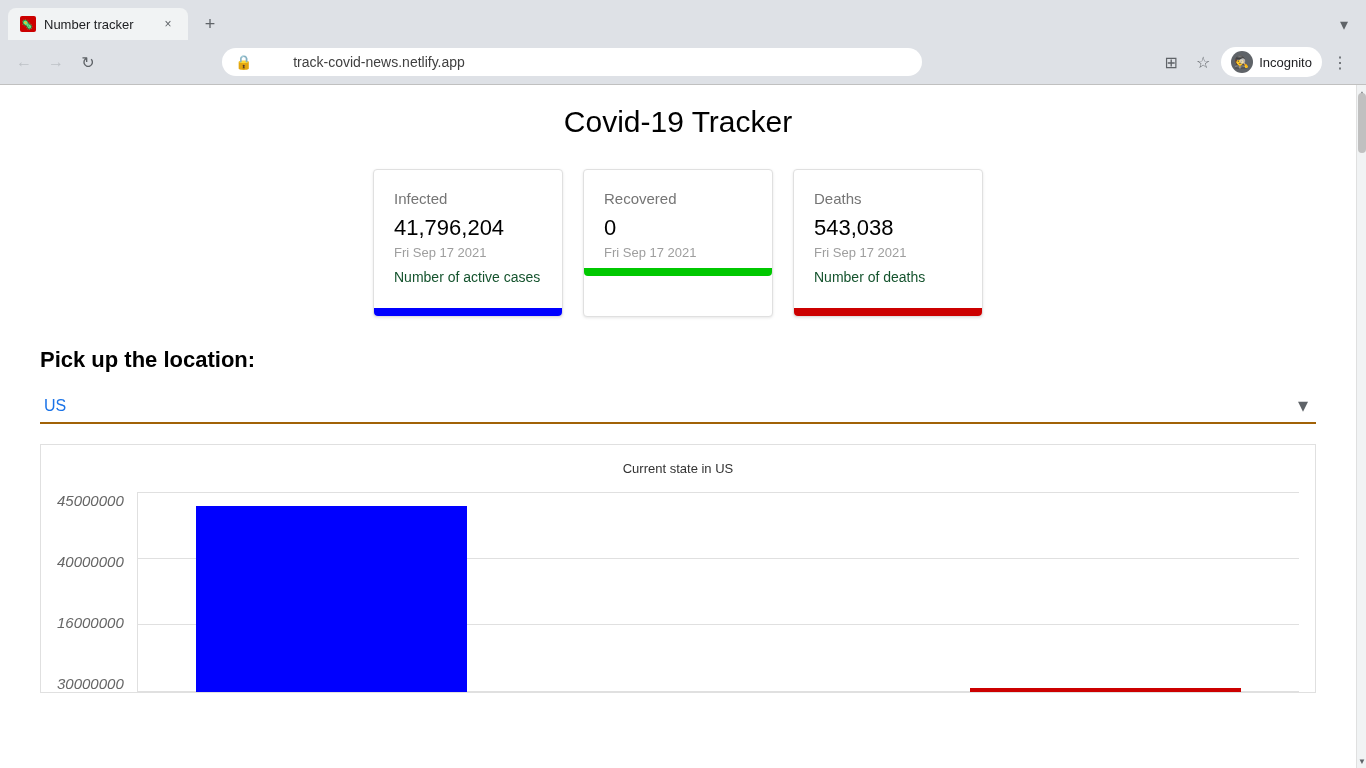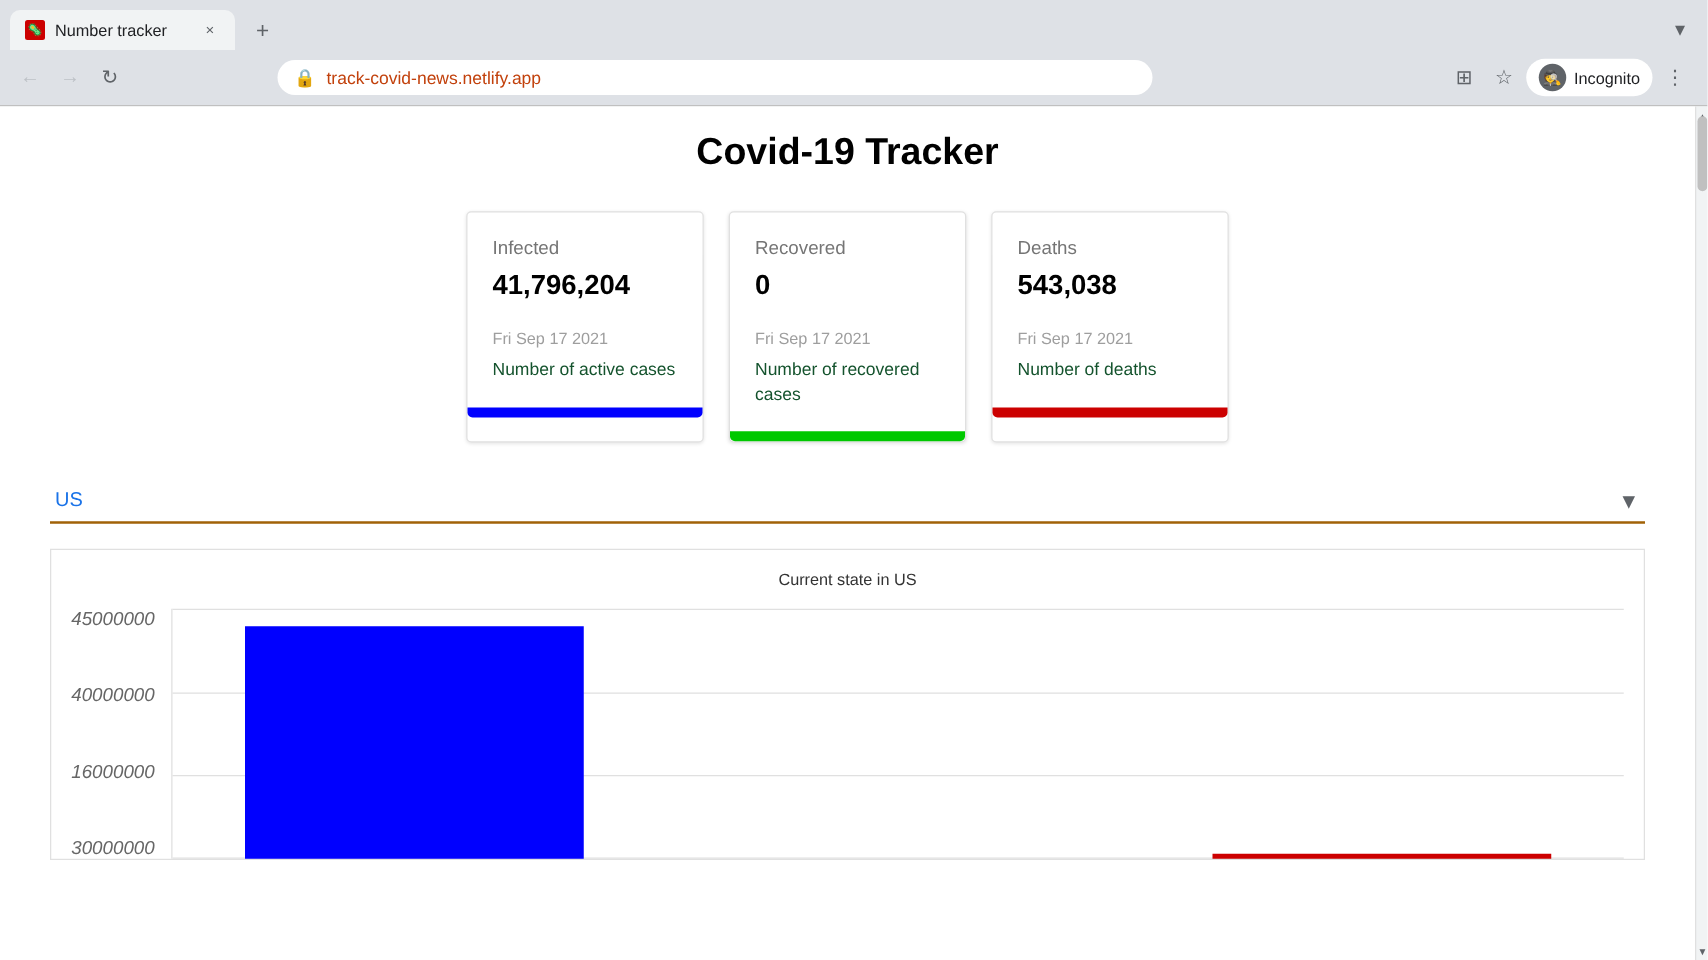--- a/index.html
+++ b/index.html
@@ -123,21 +123,22 @@
       margin: 0 auto;
     }
 
     .lock-icon {
       color: #5f6368;
       font-size: 14px;
     }
 
     .url-text {
       font-size: 14px;
-      color: #c2410c;
+      color: #404040;
+      margin-left: 32px;
     }
 
     .toolbar-right {
       margin-left: auto;
       display: flex;
       align-items: center;
       gap: 4px;
     }
 
     .toolbar-btn {
@@ -219,21 +220,21 @@
 
     .scrollbar-arrow.bottom {
       position: absolute;
       bottom: 0;
     }
 
     
     .page-title {
       text-align: center;
       font-size: 30px;
-      font-weight: bold;
+      font-weight: normal;
       color: #000;
       margin-bottom: 30px;
       padding: 0 20px;
     }
 
     .cards-container {
       display: flex;
       justify-content: center;
       gap: 20px;
       margin: 0 auto 30px;
@@ -251,23 +252,23 @@
     }
 
     .card-label {
       font-size: 15px;
       color: #757575;
       margin-bottom: 8px;
     }
 
     .card-value {
       font-size: 22px;
-      font-weight: 700;
+      font-weight: 400;
       color: #000;
-      margin-bottom: 22px;
+      margin-bottom: 4px;
     }
 
     .card-date {
       font-size: 13px;
       color: #9e9e9e;
       margin-bottom: 8px;
     }
 
     .card-description {
       font-size: 14px;
@@ -478,35 +479,35 @@
         <div class="card-value">41,796,204</div>
         <div class="card-date">Fri Sep 17 2021</div>
         <div class="card-description">Number of active cases</div>
         <div class="card-bar infected-bar"></div>
       </div>
 
       <div class="stat-card">
         <div class="card-label">Recovered</div>
         <div class="card-value">0</div>
         <div class="card-date">Fri Sep 17 2021</div>
-        <div class="card-description">Number of recovered cases</div>
         <div class="card-bar recovered-bar"></div>
       </div>
 
       <div class="stat-card">
         <div class="card-label">Deaths</div>
         <div class="card-value">543,038</div>
         <div class="card-date">Fri Sep 17 2021</div>
         <div class="card-description">Number of deaths</div>
         <div class="card-bar deaths-bar"></div>
       </div>
 
     </div>
 
     <div class="location-section">
+      <div class="location-title">Pick up the location:</div>
       <div class="location-select-wrapper">
         <select class="location-select">
           <option value="US">US</option>
           <option value="Global">Global</option>
           <option value="Afghanistan">Afghanistan</option>
           <option value="Albania">Albania</option>
         </select>
         <span class="select-arrow">▾</span>
       </div>
     </div>

